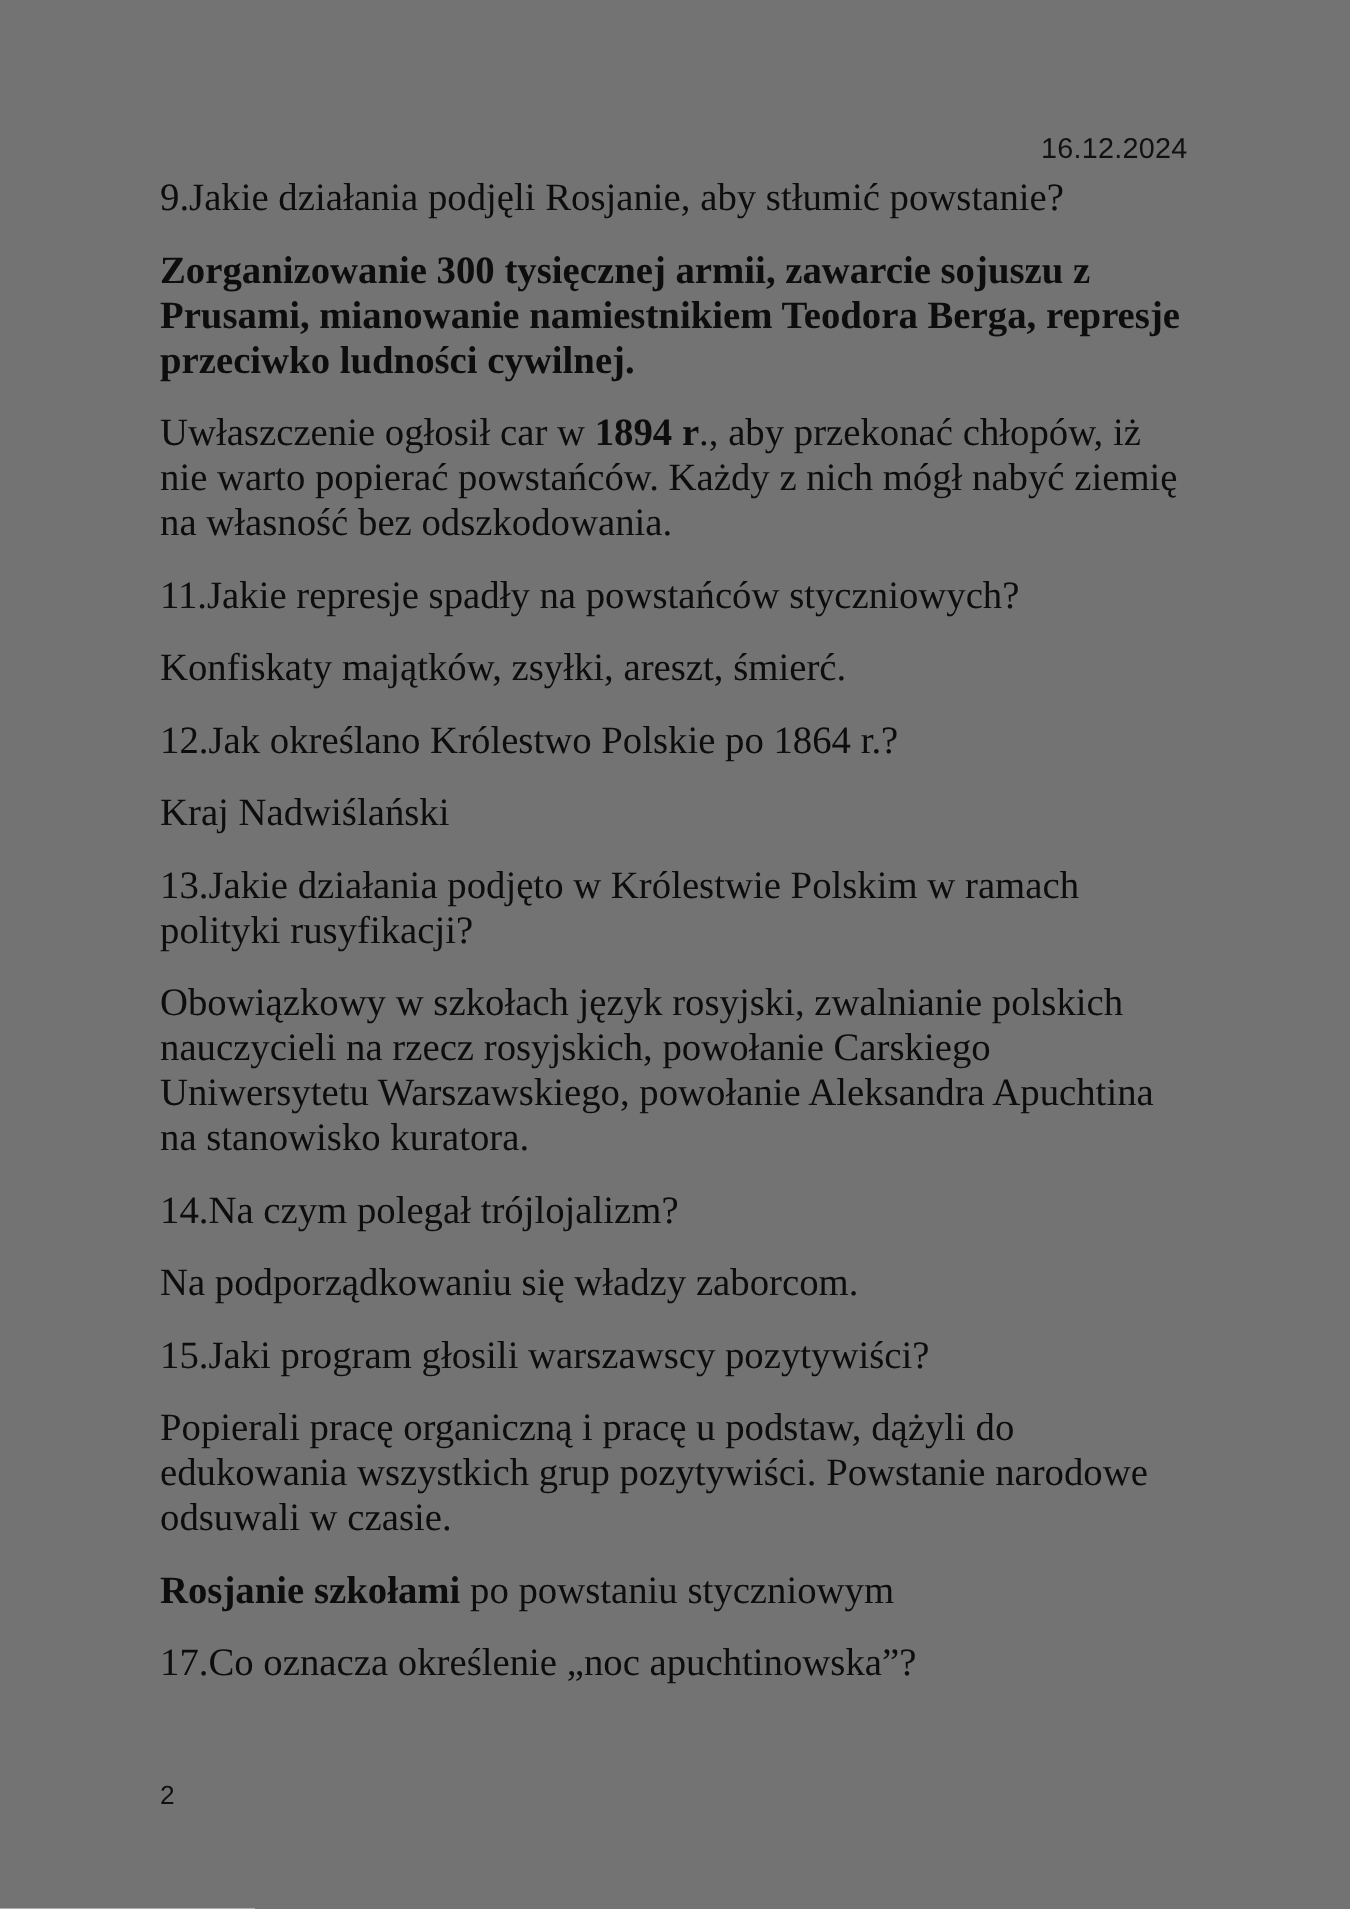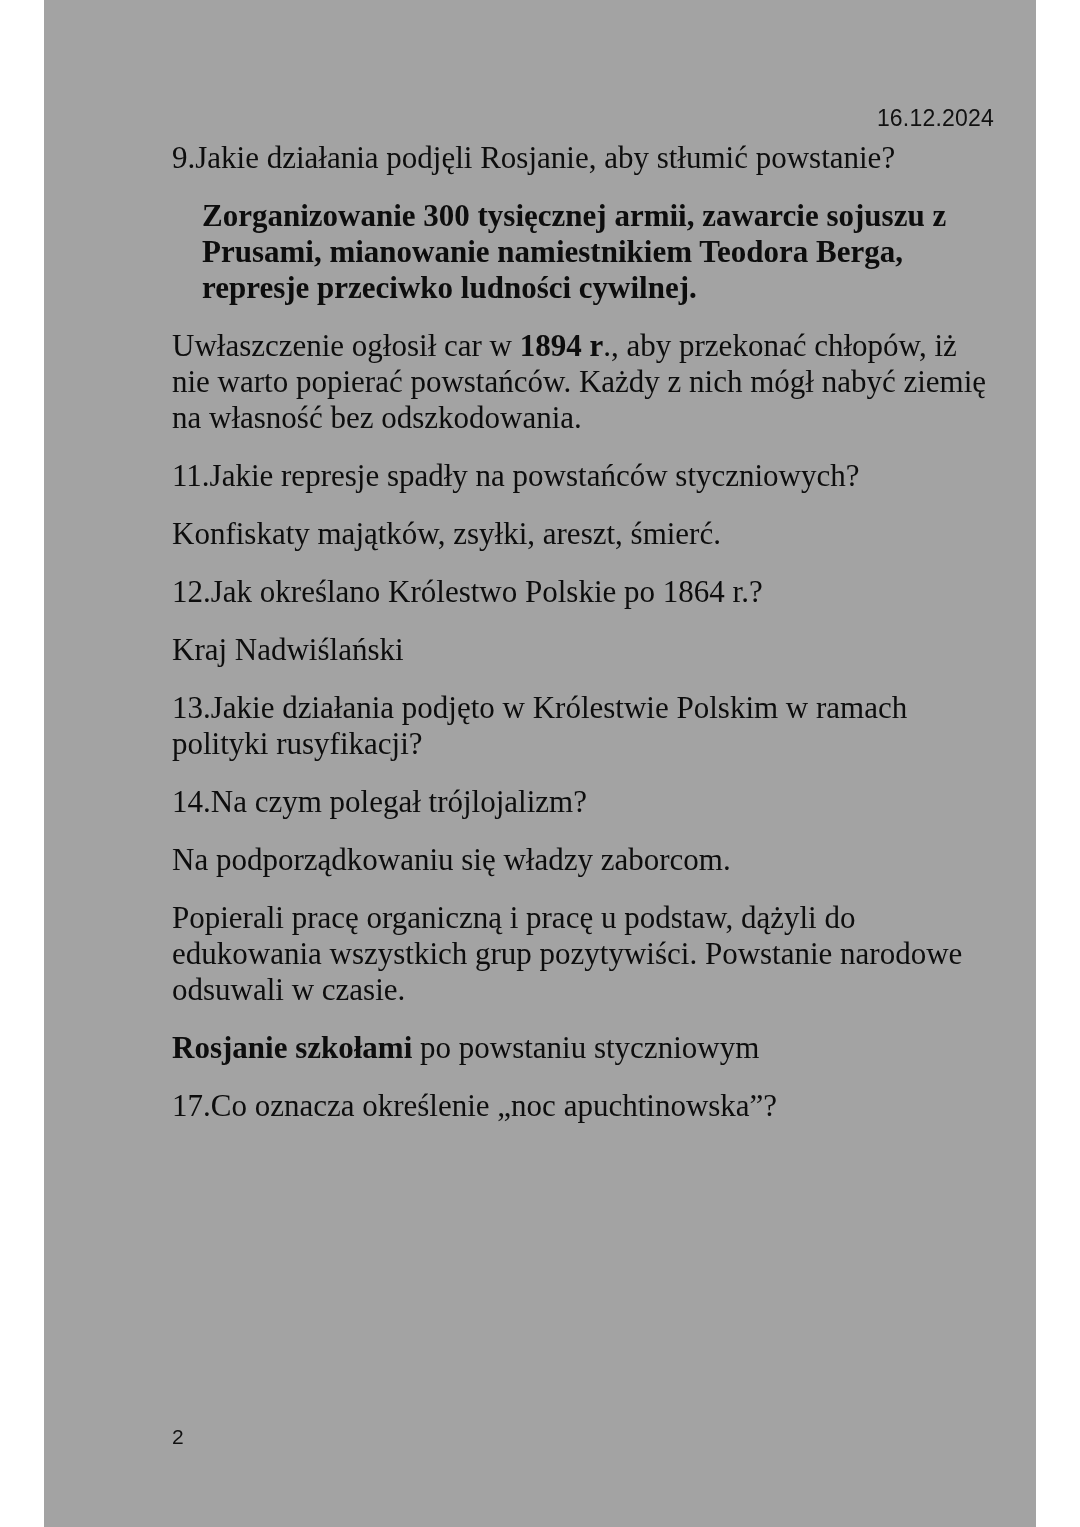--- a/index.html
+++ b/index.html
@@ -4,24 +4,24 @@
 <title>Dokument</title>
 <style>
   html, body {
     margin: 0;
     padding: 0;
     background: #ffffff;
   }
 
   .page {
     position: relative;
-    width: 992px;
+    width: 1080px;
     height: 1527px;
     margin: 0 auto;
-    background: #a3a3a3;
+    background: #737373;
     box-sizing: border-box;
     overflow: hidden;
   }
 
   
   .doc-header {
     position: absolute;
     top: 105px;
     left: 128px;
     width: 822px;
@@ -58,21 +58,20 @@
   .para.question {
     font-weight: normal;
   }
 
   .para.answer {
     font-weight: normal;
   }
 
   .para.answer-bold {
     font-weight: bold;
-    margin-left: 30px;
   }
 
   .b {
     font-weight: bold;
   }
 
   
   .doc-footer {
     position: absolute;
     left: 128px;
@@ -91,22 +90,24 @@
 
   <div class="doc-body">
       <p class="para question">9.Jakie działania podjęli Rosjanie, aby stłumić powstanie?</p>
       <p class="para answer-bold">Zorganizowanie 300 tysięcznej armii, zawarcie sojuszu z Prusami, mianowanie namiestnikiem Teodora Berga, represje przeciwko ludności cywilnej.</p>
       <p class="para answer">Uwłaszczenie ogłosił car w <span class="b">1894 r</span>., aby przekonać chłopów, iż nie warto popierać powstańców. Każdy z nich mógł nabyć ziemię na własność bez odszkodowania.</p>
       <p class="para question">11.Jakie represje spadły na powstańców styczniowych?</p>
       <p class="para answer">Konfiskaty majątków, zsyłki, areszt, śmierć.</p>
       <p class="para question">12.Jak określano Królestwo Polskie po 1864 r.?</p>
       <p class="para answer">Kraj Nadwiślański</p>
       <p class="para question">13.Jakie działania podjęto w Królestwie Polskim w ramach polityki rusyfikacji?</p>
+      <p class="para answer">Obowiązkowy w szkołach język rosyjski, zwalnianie polskich nauczycieli na rzecz rosyjskich, powołanie Carskiego Uniwersytetu Warszawskiego, powołanie Aleksandra Apuchtina na stanowisko kuratora.</p>
       <p class="para question">14.Na czym polegał trójlojalizm?</p>
       <p class="para answer">Na podporządkowaniu się władzy zaborcom.</p>
+      <p class="para question">15.Jaki program głosili warszawscy pozytywiści?</p>
       <p class="para answer">Popierali pracę organiczną i pracę u podstaw, dążyli do edukowania wszystkich grup pozytywiści. Powstanie narodowe odsuwali w czasie.</p>
       <p class="para answer"><span class="b">Rosjanie szkołami</span> po powstaniu styczniowym</p>
       <p class="para question">17.Co oznacza określenie „noc apuchtinowska”?</p>
     </div>
 
   <div class="doc-footer">2</div>
 
 </div>
 
 </body></html>

